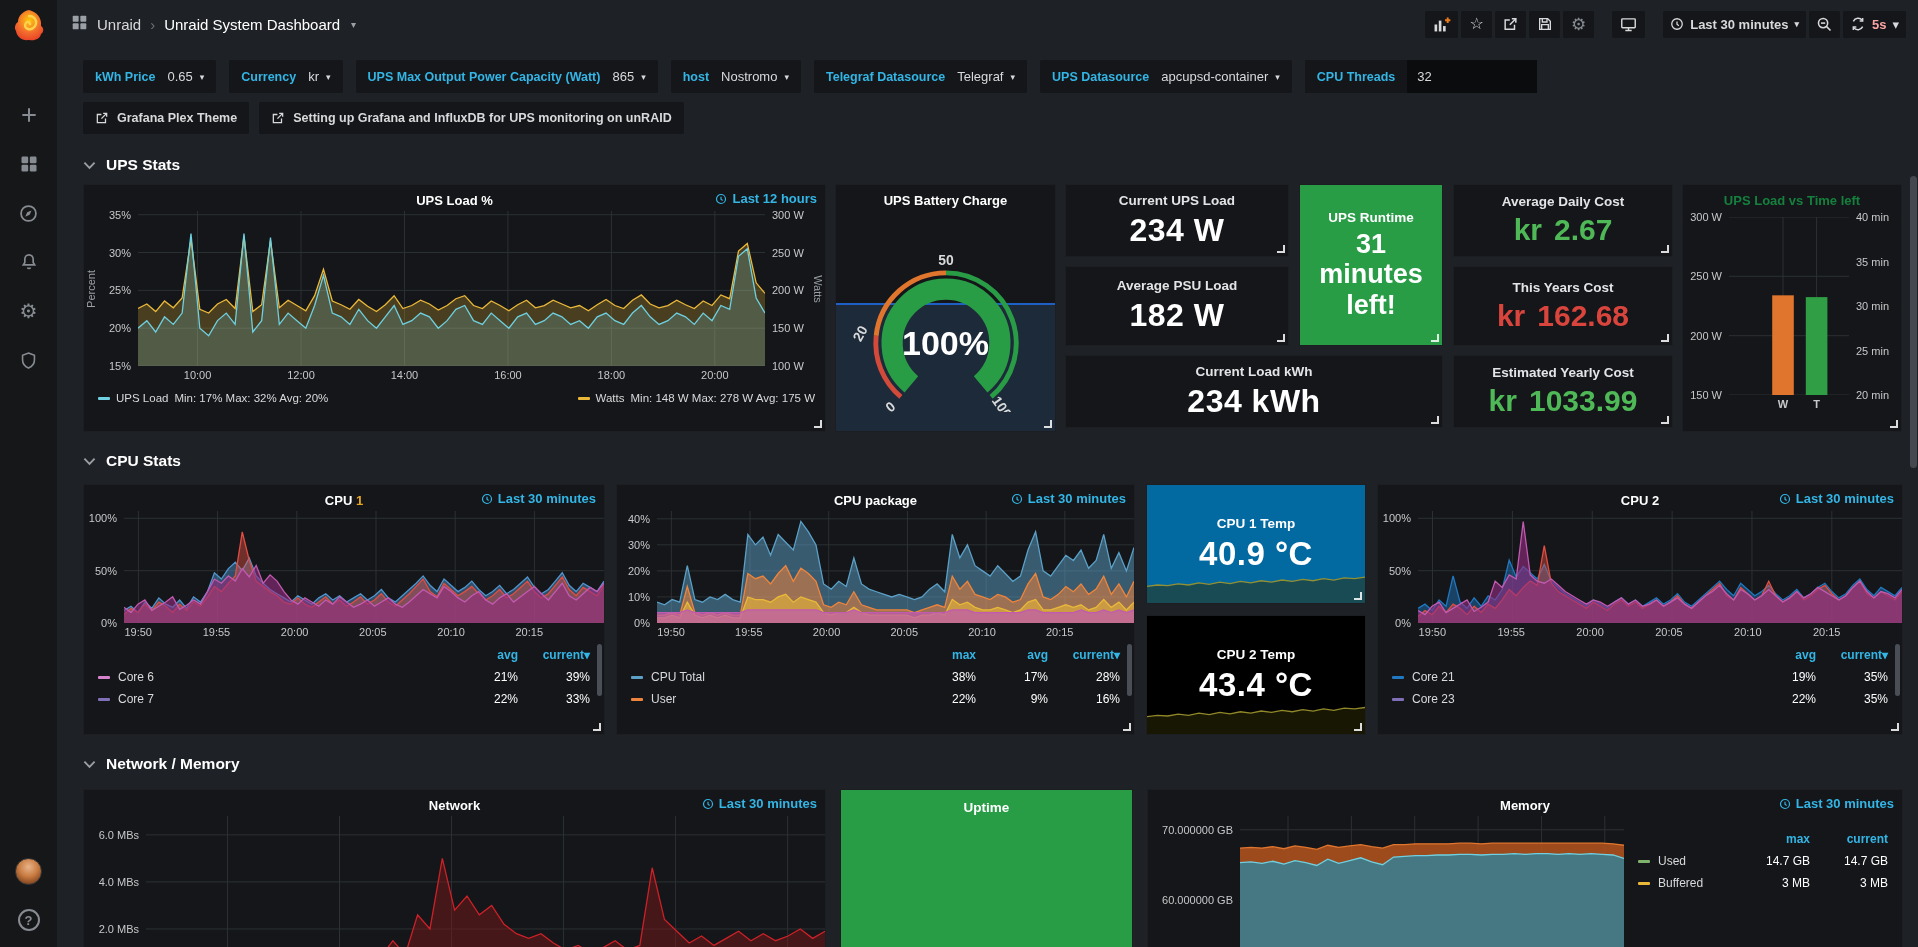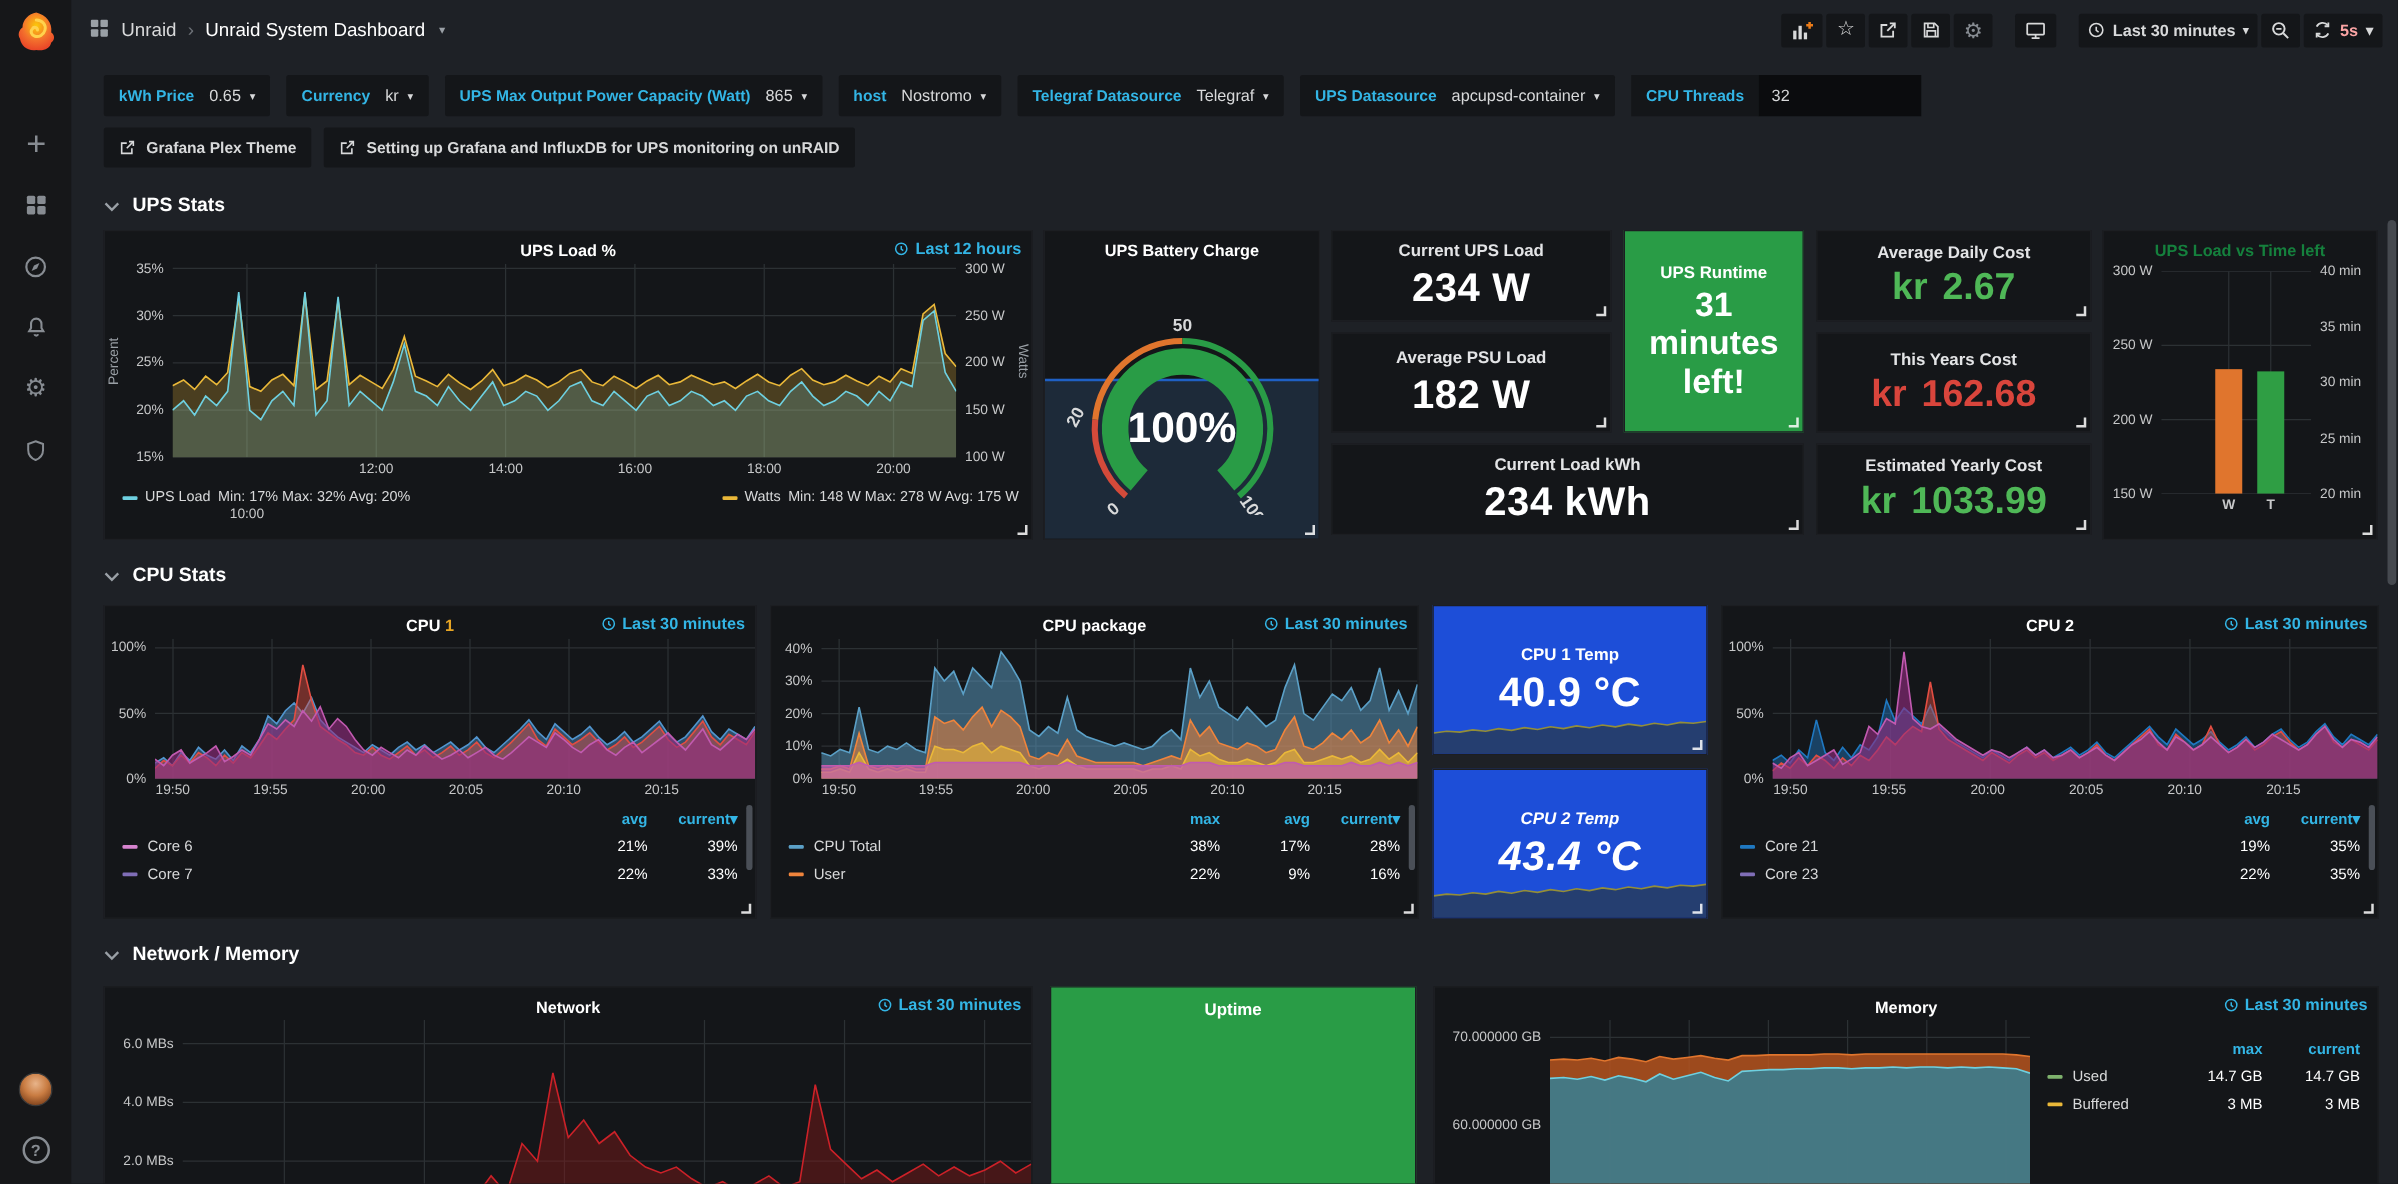--- a/index.html
+++ b/index.html
@@ -398,21 +398,21 @@
                 <span style="top: 26.8%;">250 W</span>
                 <span style="top: 51.2%;">200 W</span>
                 <span style="top: 75.6%;">150 W</span>
                 <span style="top: 100%;">100 W</span>
               </div>
             <div class="axis-rot r">
                 <span>Watts</span>
               </div>
           </div>
           <div class="xaxis" style="margin-left:54px;margin-right:60px;">
-              <span style="left: 9.5%; margin-top: 36px;">10:00</span>
+              <span style="left: 9.5%;">10:00</span>
               <span style="left: 26%;">12:00</span>
               <span style="left: 42.5%;">14:00</span>
               <span style="left: 59%;">16:00</span>
               <span style="left: 75.5%;">18:00</span>
               <span style="left: 92%;">20:00</span>
             </div>
           <div class="legend-row">
             <span class="litem">
               <i class="lmark" style="background: rgb(110, 208, 224);"></i>
               <span class="lname">UPS Load</span>
@@ -678,29 +678,29 @@
                 </span>
               <span class="lt-col">22%</span>
               <span class="lt-col">9%</span>
               <span class="lt-col">16%</span>
             </div>
             <div class="lscroll"></div>
           </div>
         </div>
 
         <div style="width:220px;display:flex;flex-direction:column;gap:11px;">
-          <div class="panel stat-panel stat-green temp-panel" style="height: 120px; background: #1d4ed8;">
+          <div class="panel stat-panel stat-green temp-panel" style="height: 120px; background: #0369a1;">
             <div class="stat-title">CPU 1 Temp</div>
             <div class="stat-value temp-value">40.9 °C</div>
             <div class="spark"><svg viewBox="0 0 100 100" preserveAspectRatio="none">
                   <path d="M0.00,52.00L4.76,48.00L9.52,50.00L14.29,45.00L19.05,48.00L23.81,42.00L28.57,46.00L33.33,40.00L38.10,44.00L42.86,38.00L47.62,42.00L52.38,36.00L57.14,40.00L61.90,34.00L66.67,38.00L71.43,32.00L76.19,36.00L80.95,30.00L85.71,34.00L90.48,28.00L95.24,30.00L100.00,26.00L100,100L0,100Z" fill="rgba(45,45,8,0.5)" stroke="none"></path>
                   <path d="M0.00,52.00L4.76,48.00L9.52,50.00L14.29,45.00L19.05,48.00L23.81,42.00L28.57,46.00L33.33,40.00L38.10,44.00L42.86,38.00L47.62,42.00L52.38,36.00L57.14,40.00L61.90,34.00L66.67,38.00L71.43,32.00L76.19,36.00L80.95,30.00L85.71,34.00L90.48,28.00L95.24,30.00L100.00,26.00" fill="none" stroke="rgba(160,150,45,0.9)" stroke-width="1.3" vector-effect="non-scaling-stroke"></path>
                 </svg></div>
           </div>
-          <div class="panel stat-panel stat-green temp-panel" style="height: 120px; background: #1d4ed8; font-style: italic;">
+          <div class="panel stat-panel stat-green temp-panel" style="height: 120px; background: #000000;">
             <div class="stat-title">CPU 2 Temp</div>
             <div class="stat-value temp-value">43.4 °C</div>
             <div class="spark"><svg viewBox="0 0 100 100" preserveAspectRatio="none">
                   <path d="M0.00,50.00L4.76,46.00L9.52,48.00L14.29,43.00L19.05,46.00L23.81,40.00L28.57,44.00L33.33,38.00L38.10,42.00L42.86,36.00L47.62,40.00L52.38,34.00L57.14,38.00L61.90,32.00L66.67,36.00L71.43,30.00L76.19,34.00L80.95,28.00L85.71,32.00L90.48,26.00L95.24,28.00L100.00,24.00L100,100L0,100Z" fill="rgba(45,45,8,0.5)" stroke="none"></path>
                   <path d="M0.00,50.00L4.76,46.00L9.52,48.00L14.29,43.00L19.05,46.00L23.81,40.00L28.57,44.00L33.33,38.00L38.10,42.00L42.86,36.00L47.62,40.00L52.38,34.00L57.14,38.00L61.90,32.00L66.67,36.00L71.43,30.00L76.19,34.00L80.95,28.00L85.71,32.00L90.48,26.00L95.24,28.00L100.00,24.00" fill="none" stroke="rgba(160,150,45,0.9)" stroke-width="1.3" vector-effect="non-scaling-stroke"></path>
                 </svg></div>
           </div>
         </div>
 
         <div class="panel" style="width:526px;height:251px;">

